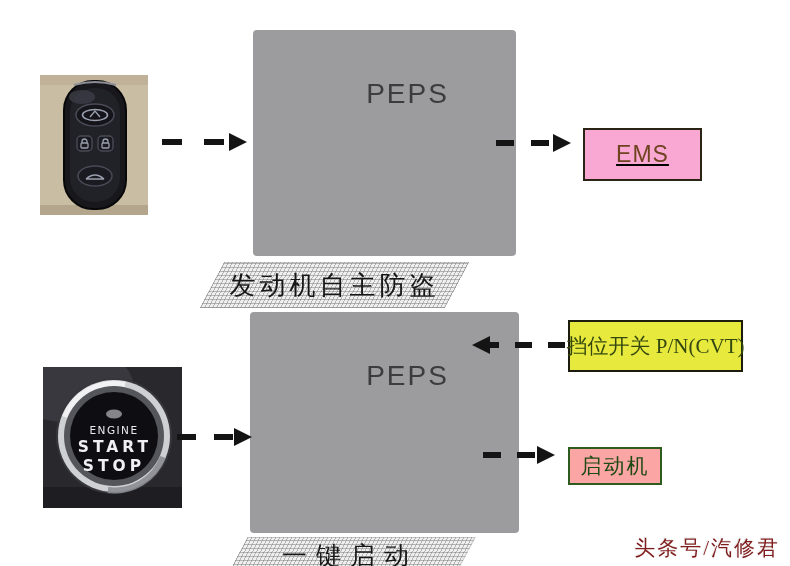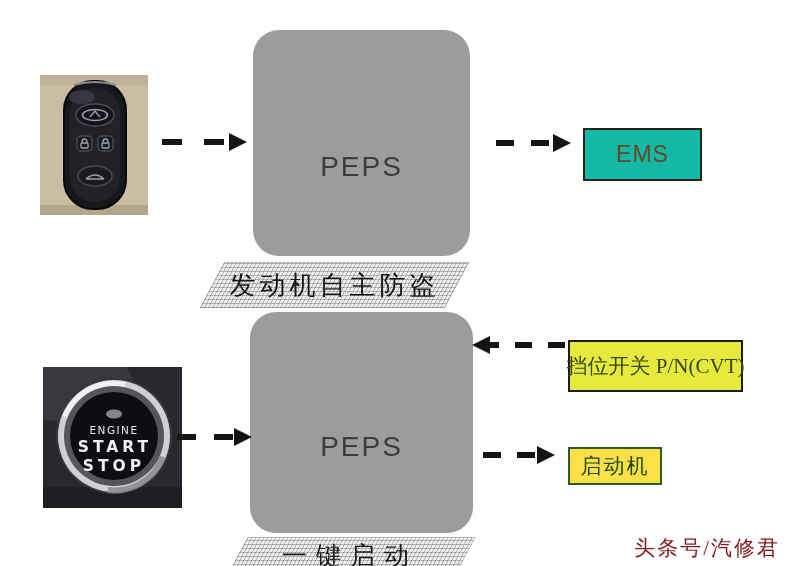--- a/index.html
+++ b/index.html
@@ -1,31 +1,31 @@
 <!DOCTYPE html>
 <html><head>
 <meta charset="utf-8">
 <style>
   html,body{margin:0;padding:0;background:#fff;}
   #stage{position:relative;width:790px;height:566px;background:#ffffff;overflow:hidden;
          font-family:"Liberation Sans",sans-serif;}
   .abs{position:absolute;}
 
   
-  .peps-box{position:absolute;background:#9c9c9e;border-radius:26px;
-            display:flex;align-items:center;justify-content:center;}
+  .peps-box{position:absolute;background:#9c9c9e;border-radius:4px;
+            display:flex;justify-content:center;padding-left:46px;}
   .peps-label{font-family:"Liberation Sans",sans-serif;font-weight:400;
               font-size:28px;letter-spacing:2px;color:#3c3c3e;margin-top:48px;}
 
   
   .comp-box{position:absolute;display:flex;align-items:center;justify-content:center;
             border:2px solid #2b2314;box-sizing:border-box;}
   .ems-box{left:583px;top:128px;width:119px;height:53px;}
   .ems-label{font-size:23px;color:#6e4320;letter-spacing:1px;}
-  .gear-box{left:568px;top:340px;width:175px;height:52px;border-color:#1c1c0e;}
+  .gear-box{left:568px;top:320px;width:175px;height:52px;border-color:#1c1c0e;}
   .gear-label{font-family:"Liberation Serif",serif;font-size:21px;color:#33470f;white-space:nowrap;}
   .starter-box{left:568px;top:447px;width:94px;height:38px;border-color:#2e5b1e;}
   .starter-label{font-family:"Liberation Serif",serif;font-size:21px;color:#1c4a12;letter-spacing:2px;}
 
   
   .banner{position:absolute;background-color:#efefef;
           background-image:
             repeating-linear-gradient(0deg, rgba(110,110,110,.45) 0 1px, transparent 1px 4px),
             repeating-linear-gradient(90deg, rgba(110,110,110,.45) 0 1px, transparent 1px 4px);
           box-shadow:0 0 0 1px rgba(120,120,120,.35) inset;}
@@ -90,29 +90,29 @@
   </svg>
 
   <div class="peps-box" style="left: 253px; top: 30px; width: 217px; height: 226px; background-color: rgb(156, 156, 158);">
     <span class="peps-label">PEPS</span>
   </div>
 
   <div class="peps-box" style="left: 250px; top: 312px; width: 223px; height: 221px; background-color: rgb(156, 156, 158);">
     <span class="peps-label">PEPS</span>
   </div>
 
-  <div class="comp-box ems-box" style="background-color: #14b8a6;">
+  <div class="comp-box ems-box" style="background-color: #f9a8d4; text-decoration: underline;">
     <span class="ems-label">EMS</span>
   </div>
 
   <div class="comp-box gear-box" style="background-color: rgb(231, 233, 60);">
     <span class="gear-label">挡位开关 P/N(CVT)</span>
   </div>
 
-  <div class="comp-box starter-box" style="background-color: #fde047;">
+  <div class="comp-box starter-box" style="background-color: #fca5a5;">
     <span class="starter-label">启动机</span>
   </div>
 
   <div class="banner banner-1">
     <div class="banner-text">发动机自主防盗</div>
   </div>
 
   <div class="banner banner-2">
     <div class="banner-text">一键启动</div>
   </div>

